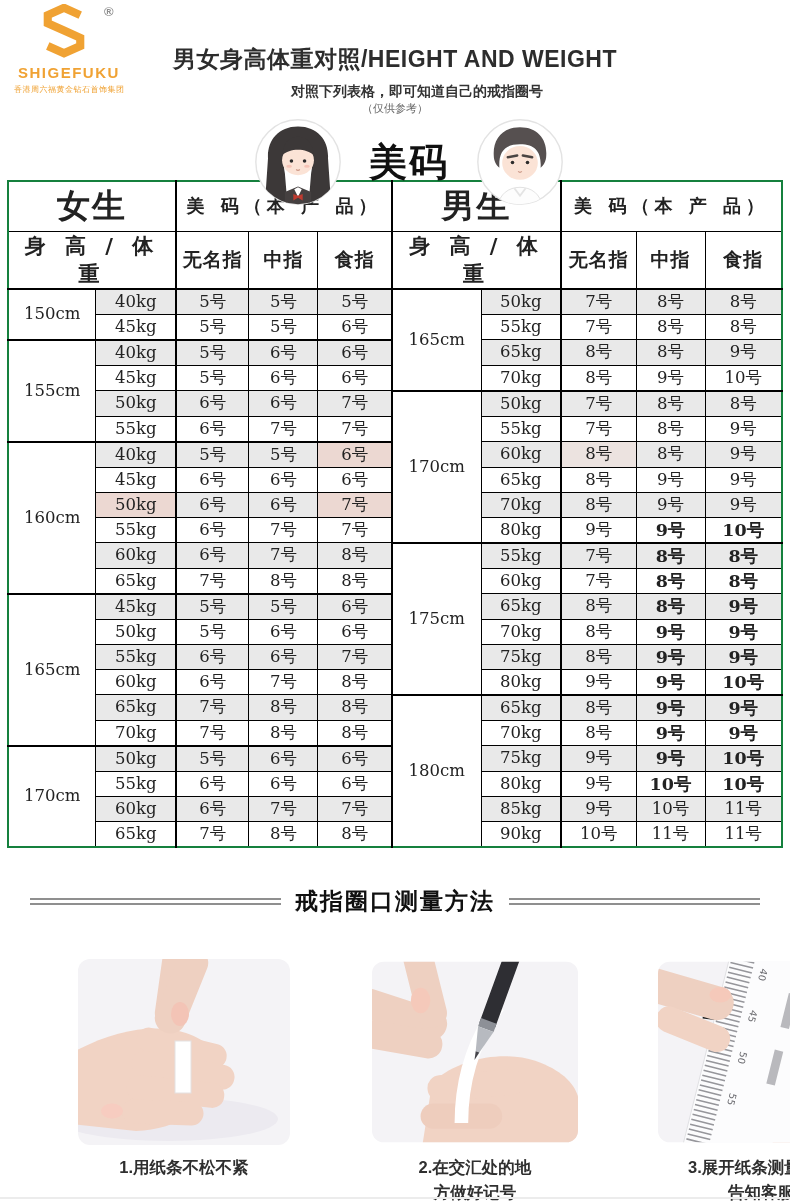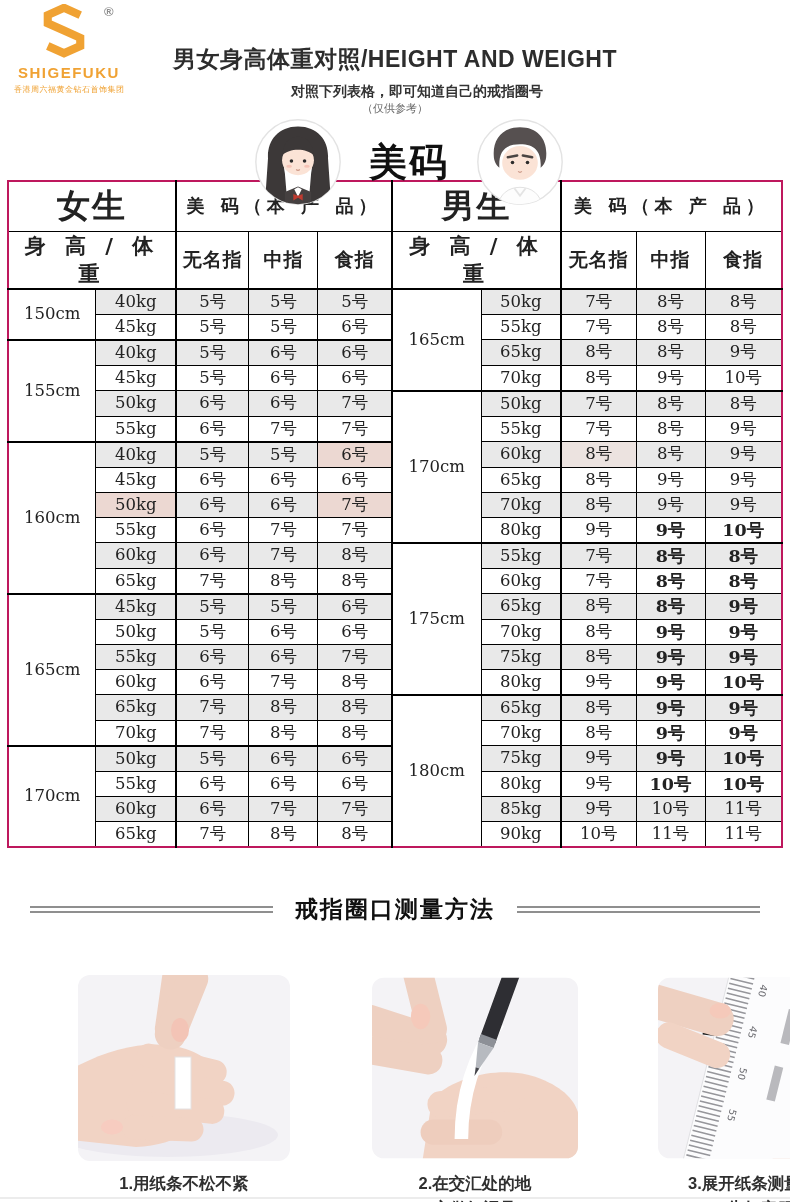--- a/index.html
+++ b/index.html
@@ -17,41 +17,41 @@
   .brand-sub { font-size:8px; margin-top:3px; letter-spacing:.5px; white-space:nowrap; padding-left:2px; }
   .title { text-align:center; font-size:23px; font-weight:bold; padding-top:44px; letter-spacing:.5px; color:#2d2d2d; }
   .sub { text-align:center; font-size:14px; font-weight:bold; margin-top:8px; color:#333;padding-left:44px; }
   .note { text-align:center; font-size:11px; color:#666; }
   .badge-row { display:flex; justify-content:center; align-items:center; gap:26px; margin-top:1px;padding-left:28px; }
   .badge { font-size:38px; font-weight:bold; color:#101010; letter-spacing:2px; }
   .avatar { width:90px; height:90px; display:block; }
   
   table.size {
     border-collapse:collapse; table-layout:fixed; width:774px; margin:0 auto;
-    border:2px solid #be185d; font-family:"DejaVu Serif","Liberation Serif",serif;
+    border:2px solid #15803d; font-family:"DejaVu Serif","Liberation Serif",serif;
   }
   table.size td { border:1px solid #000; text-align:center; vertical-align:middle; padding:0; }
   .h1 td { height:50px; border-bottom-width:2px; }
   .h2 td { height:48px; border-bottom-width:2px; }
   .gender  { font-size:33px; font-weight:bold; letter-spacing:2px; }
   .sizehdr { font-size:18px; font-weight:bold; letter-spacing:5px; }
   .hw      { font-size:21px; font-weight:bold; letter-spacing:6px; }
   .finger  { font-size:19px; font-weight:bold; letter-spacing:1px; }
   tbody td { height:24px; line-height:24px; font-size:16.5px; background:#fff; }
   .vthick  { border-left-width:2px !important; }
   .gstart  { border-top-width:2px !important; }
   .shade   { background:#e9e9e9; }
   .pink    { background:#ecd8d2; }
   .pinklight { background:#ece3e0; }
   .boldcell { font-weight:bold; font-size:17.5px; }
   .hcell, .wcell, .vcell { overflow:hidden; }
   
   .divider { display:flex; align-items:center; margin:38px 30px 0 30px; }
   .dline { flex:1; height:7px; border-top:2px solid #8f8f8f; border-bottom:2px solid #8f8f8f; }
-  .divider h2 { margin:8px; padding:0 14px; font-size:23px; letter-spacing:2px; color:#101010; white-space:nowrap; }
+  .divider h2 { margin:0; padding:0 14px; font-size:23px; letter-spacing:2px; color:#101010; white-space:nowrap; }
   
   .steps { display:flex; justify-content:space-between; margin:26px 34px 0 36px; }
   .step { width:216px; text-align:center; }
   .step svg { display:block; }
   .cap { margin-top:10px; font-size:16.5px; font-weight:bold; color:#2f2f2f; line-height:1.55; }
   .bottom-line { position:absolute; left:0; bottom:3px; width:100%; height:2px; background:#ececec; }
 </style>
 </head>
 <body>
 

